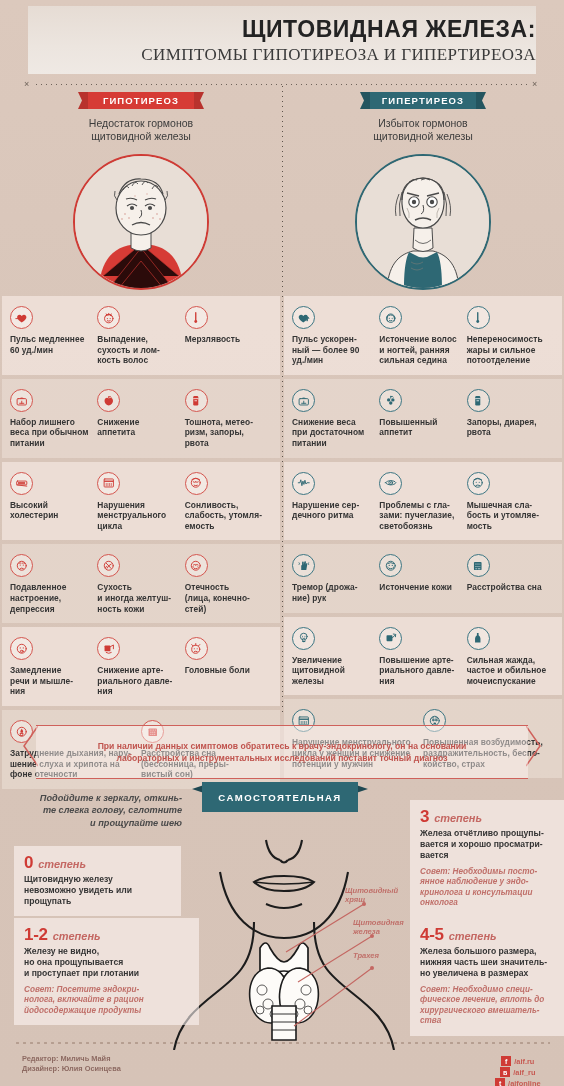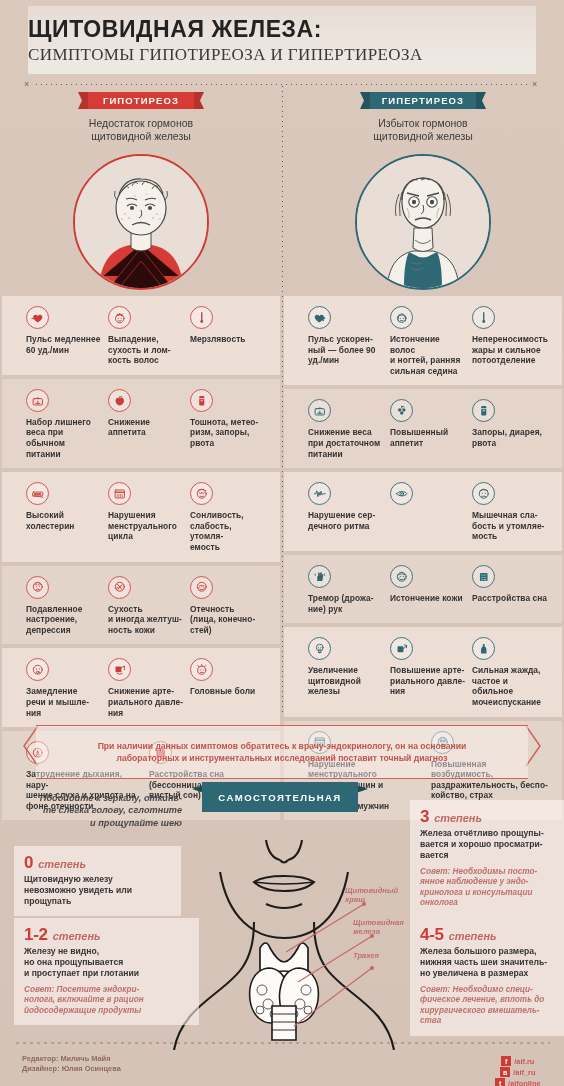--- a/index.html
+++ b/index.html
@@ -10,21 +10,21 @@
     overflow:hidden;
     position:relative;
     color:#3b3b3b;
   }
   .page { position:relative; width:564px; height:1086px;
           background:linear-gradient(180deg,#dcc9bd 0%,#d8c5b9 40%,#d6c3b7 100%); }
 
   
   .header { position:absolute; left:28px; top:6px; width:508px; height:68px;
             background:linear-gradient(180deg,#e6dcd4 0%,#ece5df 60%,#efe9e4 100%);
-            display:flex; flex-direction:column; align-items:flex-start; justify-content:center; }
+            display:flex; flex-direction:column; align-items:flex-end; justify-content:center; }
   .title-main { font-size:23px; font-weight:bold; letter-spacing:0.6px; color:#232323;
                 font-family:"Liberation Sans", sans-serif; line-height:1; }
   .title-sub { font-size:17px; color:#3a3a3a; letter-spacing:0.4px; margin-top:5px;
                font-family:"Liberation Serif", serif; line-height:1; }
 
   .hdr-rule { position:absolute; left:26px; top:84px; width:512px; height:1px; }
   .hdr-rule .dots { position:absolute; left:8px; top:0; right:8px; height:1px;
         background-image:radial-gradient(circle, #6d6259 0.7px, transparent 0.9px);
         background-size:5px 2px; background-repeat:repeat-x; }
   .hdr-rule .capL, .hdr-rule .capR { position:absolute; top:-4px; width:8px; height:9px;
@@ -52,21 +52,21 @@
                margin-top:8px; font-weight:500; }
 
   .portrait { position:relative; margin:11px auto 0; width:132px; height:132px;
               border-radius:50%; border:2.6px solid #cf3b35; overflow:hidden; }
   .portrait.teal { border-color:#2e6874; }
 
   
   .sym-col { position:absolute; top:296px; width:278px; }
   .sym-col.left { left:2px; } .sym-col.right { left:284px; }
 
-  .sym-band { position:relative; margin-bottom:4px; padding:10px 8px 9px 24px;
+  .sym-band { position:relative; margin-bottom:4px; padding:10px 8px 9px 8px;
               display:flex; }
   .band-a { background:rgba(255,244,240,0.52); }
   .band-b { background:rgba(255,247,243,0.30); }
 
   .sym-cell { flex:1; padding-right:5px; }
   .sym-cell.wide { flex:1.35; }
   .sym-ico { width:21px; height:21px; border-radius:50%; border:1.4px solid #d4564f;
              display:flex; align-items:center; justify-content:center; margin-bottom:5px;
              background:rgba(255,255,255,0.35); }
   .teal-col .sym-ico { border-color:#3d7683; background:rgba(255,255,255,0.28); }
@@ -538,20 +538,21 @@
           <div class="sym-txt">Нарушение сер-<br>дечного ритма</div>
         </div>
         <div class="sym-cell">
           <div class="sym-ico">
             <svg viewBox="0 0 16 16" width="13.5" height="13.5">
               <path d="M1.8,8 C4,4.6 12,4.6 14.2,8 C12,11.4 4,11.4 1.8,8 Z" fill="none" stroke="#2e6874" stroke-width="1.1" stroke-linecap="round" stroke-linejoin="round"></path>
               <circle cx="8" cy="8" r="2.2" fill="none" stroke="#2e6874" stroke-width="1.1" stroke-linecap="round" stroke-linejoin="round"></circle>
               <circle cx="8" cy="8" r="0.9" fill="#2e6874"></circle>
             </svg>
           </div>
+          <div class="sym-txt">Проблемы с гла-<br>зами: пучеглазие,<br>светобоязнь</div>
         </div>
         <div class="sym-cell">
           <div class="sym-ico">
             <svg viewBox="0 0 16 16" width="13.5" height="13.5">
               <circle cx="8" cy="8" r="5.3" fill="none" stroke="#2e6874" stroke-width="1.1" stroke-linecap="round" stroke-linejoin="round"></circle>
               <circle cx="6.2" cy="7.4" r="0.7" fill="#2e6874"></circle>
               <circle cx="9.8" cy="7.4" r="0.7" fill="#2e6874"></circle>
               <path d="M5.8,11.2 q2.2,-1.2 4.4,0" fill="none" stroke="#2e6874" stroke-width="1.1" stroke-linecap="round" stroke-linejoin="round"></path>
               <path d="M3.6,4.2 q4.4,-2.4 8.8,0" fill="none" stroke="#2e6874" stroke-width="1.1" stroke-linecap="round" stroke-linejoin="round"></path>
             </svg>

